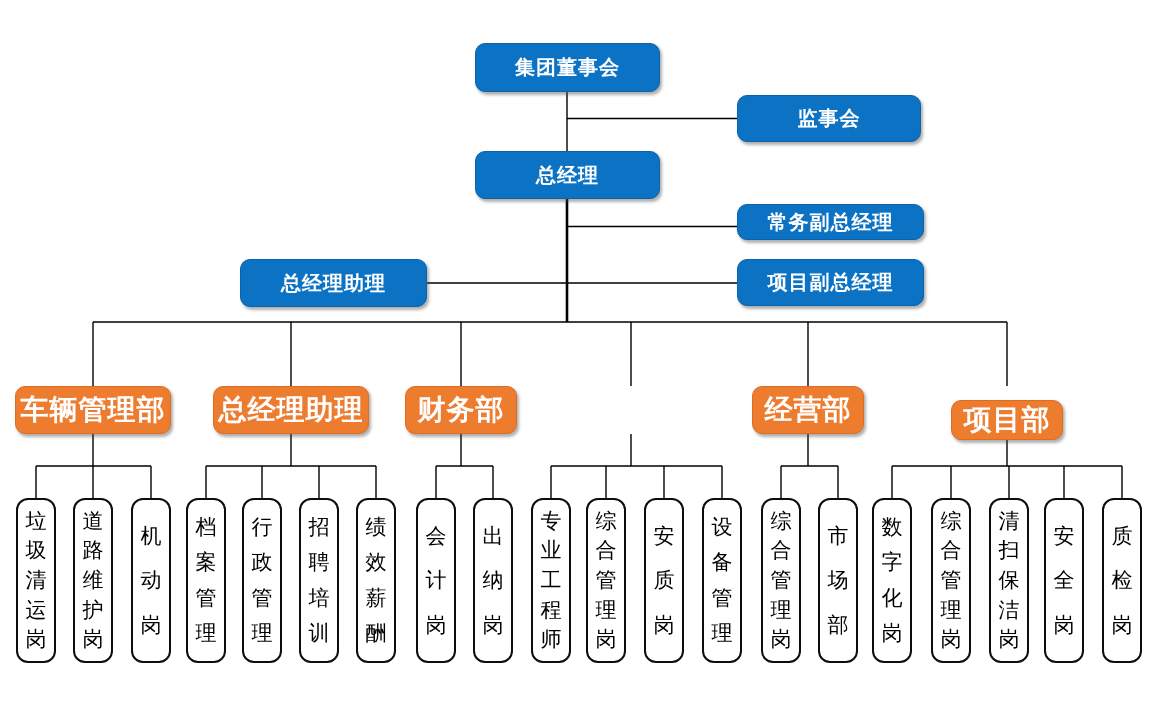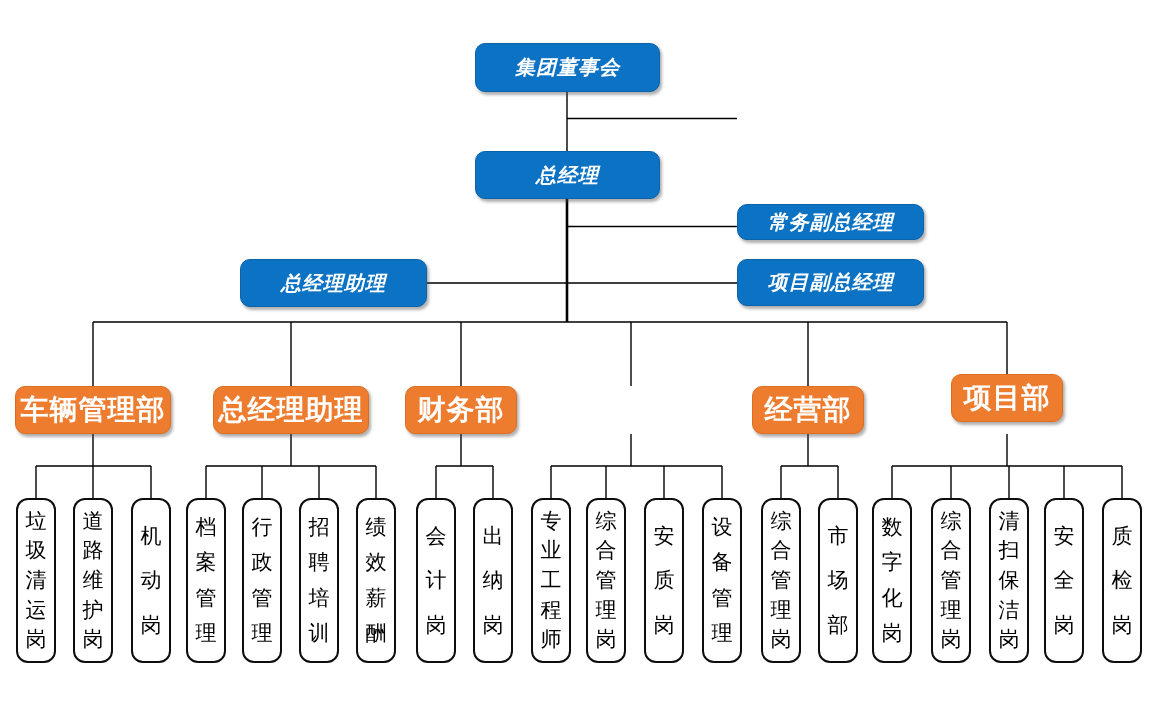--- a/index.html
+++ b/index.html
@@ -3,21 +3,21 @@
 <meta charset="utf-8">
 <style>
   html,body{margin:0;padding:0;background:#ffffff;}
   body{font-family:"DejaVu Sans","Liberation Sans",sans-serif;}
   .canvas{position:relative;width:1164px;height:713px;background:#ffffff;overflow:hidden;}
   .connectors{position:absolute;left:0;top:0;width:1164px;height:713px;}
   .node{position:absolute;display:flex;align-items:center;justify-content:center;
         color:#ffffff;font-size:20px;font-weight:700;letter-spacing:1px;
         border-radius:10px;box-sizing:border-box;
         box-shadow:2px 2.5px 3px rgba(80,80,80,0.45);}
-  .blue{background:#0C72C4;border:1.5px solid #0a63ab;font-style:italic;}
+  .blue{background:#0C72C4;border:1.5px solid #0a63ab;}
   .dept{background:#ED7C2F;border:1.5px solid #de6e1f;font-size:28px;}
   .leaf{position:absolute;top:498px;width:40px;height:165px;background:#ffffff;
         border:2.5px solid #0d0d0d;border-radius:12px;box-sizing:border-box;}
   .vtext{display:flex;flex-direction:column;align-items:center;justify-content:space-evenly;
          height:100%;width:100%;font-size:21px;font-weight:500;color:#000;line-height:1;
          padding:2px 0;box-sizing:border-box;}
 </style>
 </head>
 <body>
 
@@ -80,20 +80,23 @@
       <line x1="1064" y1="466" x2="1064" y2="498"></line>
       <line x1="1122" y1="466" x2="1122" y2="498"></line>
     </g>
 
     <line x1="567" y1="199" x2="567" y2="322" stroke="#000000" stroke-width="2.6"></line>
   </svg>
 
   <div class="node blue" style="left:475px;top:43px;width:185px;height:49px">
     <span>集团董事会</span>
   </div>
+  <div class="node blue" style="left:737px;top:95px;width:184px;height:47px">
+    <span>监事会</span>
+  </div>
   <div class="node blue" style="left:475px;top:151px;width:185px;height:48px">
     <span>总经理</span>
   </div>
   <div class="node blue" style="left:737px;top:204px;width:187px;height:36px">
     <span>常务副总经理</span>
   </div>
   <div class="node blue" style="left:240px;top:259px;width:187px;height:48px">
     <span>总经理助理</span>
   </div>
   <div class="node blue" style="left:737px;top:259px;width:187px;height:47px">
@@ -105,21 +108,21 @@
   </div>
   <div class="node dept" style="left:213px;top:386px;width:156px;height:48px">
     <span>总经理助理</span>
   </div>
   <div class="node dept" style="left:405px;top:386px;width:112px;height:48px">
     <span>财务部</span>
   </div>
   <div class="node dept" style="left:752px;top:386px;width:112px;height:48px">
     <span>经营部</span>
   </div>
-  <div class="node dept" style="left:951px;top:374px;width:112px;height:48px">
+  <div class="node dept" style="left:951px;top:400px;width:112px;height:40px">
     <span>项目部</span>
   </div>
 
   <div class="leaf" style="left:16px">
     <div class="vtext">
         <span>垃</span>
         <span>圾</span>
         <span>清</span>
         <span>运</span>
         <span>岗</span>

